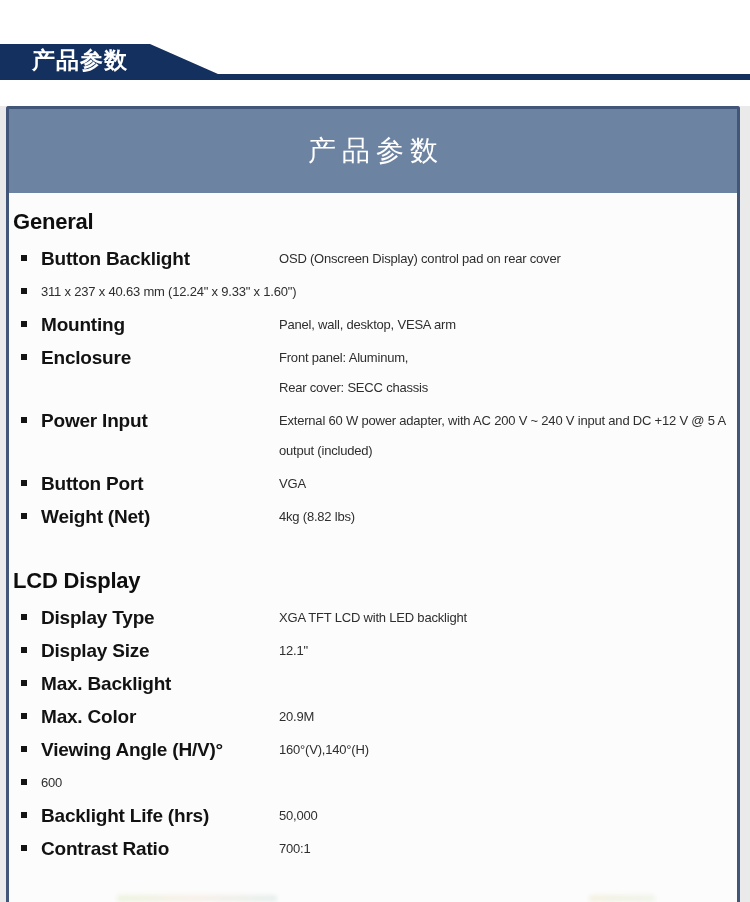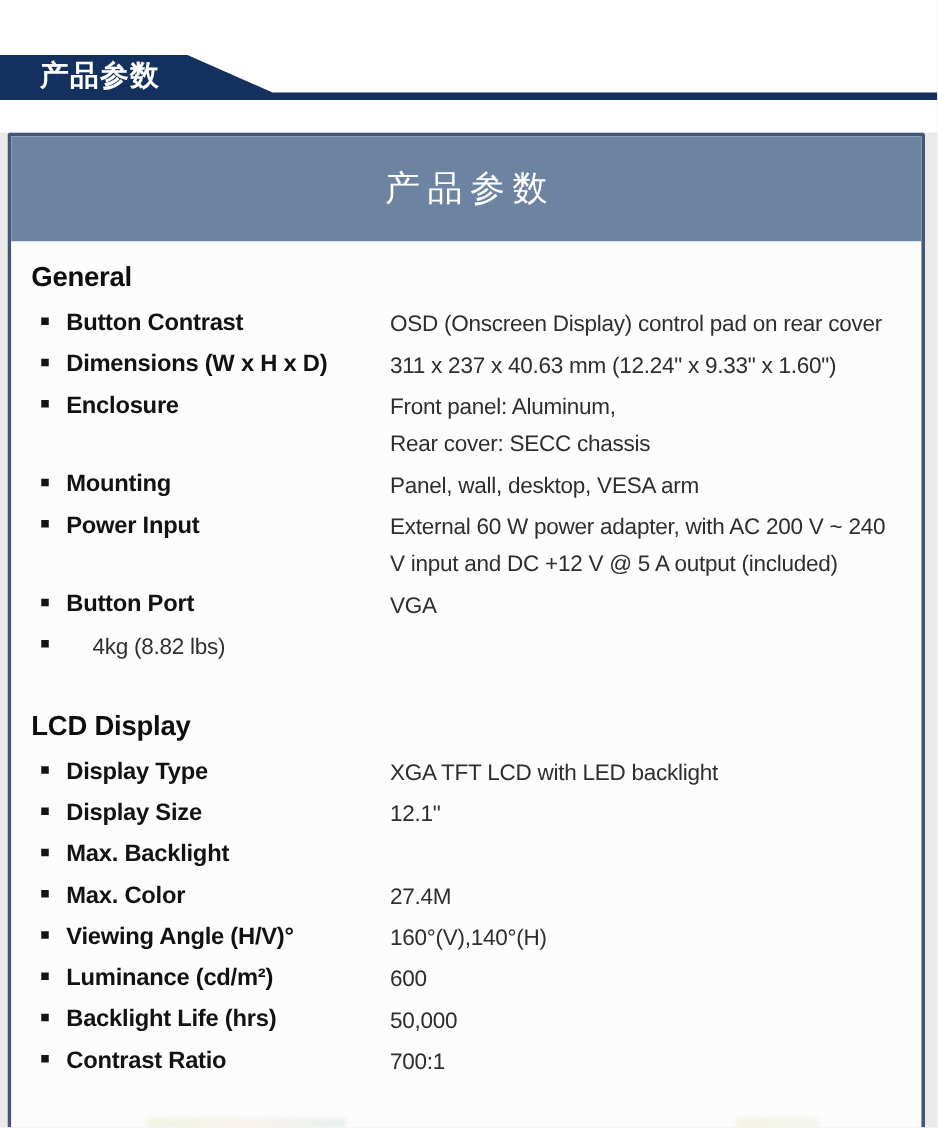--- a/index.html
+++ b/index.html
@@ -33,40 +33,39 @@
     border-radius:3px 3px 0 0;
   }
   .panel-header{
     height:84px; background:#6d83a2;
     display:flex; align-items:center; justify-content:center;
   }
   .panel-title{
     color:#ffffff; font-size:28px; letter-spacing:6px; font-weight:500;
     text-indent:6px;
   }
-  .panel-body{ padding:0 16px; }
+  .panel-body{ padding:0 4px; }
   .section-title{
     font-size:22px; font-weight:bold; color:#0e0e0e;
     line-height:26px; margin:16px 0 9px 0; letter-spacing:-0.2px;
   }
   .section + .section .section-title{ margin-top:36px; }
   .row{ display:flex; line-height:30px; margin-bottom:3px; }
   .bullet-cell{ width:28px; padding-left:8px; flex:none; }
   .bullet{
     display:inline-block; width:6px; height:6px; background:#141414;
     vertical-align:middle; margin-top:-3px;
   }
   .label{
     width:238px; flex:none;
     font-size:19px; font-weight:bold; color:#121212; letter-spacing:-0.2px;
   }
   .value{
-    flex:1; font-size:18px; color:#2e2e2e; letter-spacing:-0.2px;
+    flex:1; font-size:13px; color:#2e2e2e; letter-spacing:-0.2px;
     white-space:pre-line;
-    margin-left:21px;
   }
   
   .crop-artifact{
     position:absolute; bottom:0; height:7px; border-radius:3px;
     filter:blur(2px); opacity:.35;
   }
   .crop-artifact.a1{
     left:108px; width:160px;
     background:linear-gradient(90deg,#cfe3a9,#f3d9c8,#bcd8cf);
   }
@@ -88,58 +87,58 @@
   <div class="panel-header">
     <span class="panel-title">产品参数</span>
   </div>
   <div class="panel-body">
     <div>
   <div class="section">
     <div class="section-title">General</div>
     <div class="rows">
   <div class="row">
     <span class="bullet-cell"><span class="bullet"></span></span>
-    <span class="label">Button Contrast</span>
+    <span class="label">Button Backlight</span>
     <span class="value">OSD (Onscreen Display) control pad on rear cover</span>
   </div>
 
 
   <div class="row">
     <span class="bullet-cell"><span class="bullet"></span></span>
-    <span class="label">Dimensions (W x H x D)</span>
     <span class="value">311 x 237 x 40.63 mm (12.24" x 9.33" x 1.60")</span>
+  </div>
+
+  <div class="row">
+    <span class="bullet-cell"><span class="bullet"></span></span>
+    <span class="label">Mounting</span>
+    <span class="value">Panel, wall, desktop, VESA arm</span>
   </div>
 
   <div class="row">
     <span class="bullet-cell"><span class="bullet"></span></span>
     <span class="label">Enclosure</span>
     <span class="value">Front panel: Aluminum,
 Rear cover: SECC chassis</span>
-  </div>
-
-  <div class="row">
-    <span class="bullet-cell"><span class="bullet"></span></span>
-    <span class="label">Mounting</span>
-    <span class="value">Panel, wall, desktop, VESA arm</span>
   </div>
 
   <div class="row">
     <span class="bullet-cell"><span class="bullet"></span></span>
     <span class="label">Power Input</span>
     <span class="value">External 60 W power adapter, with AC 200 V ~ 240 V input and DC +12 V @ 5 A output (included)</span>
   </div>
 
   <div class="row">
     <span class="bullet-cell"><span class="bullet"></span></span>
     <span class="label">Button Port</span>
     <span class="value">VGA</span>
   </div>
 
   <div class="row">
     <span class="bullet-cell"><span class="bullet"></span></span>
+    <span class="label">Weight (Net)</span>
     <span class="value">4kg (8.82 lbs)</span>
   </div>
 </div>
   </div>
 
   <div class="section">
     <div class="section-title">LCD Display</div>
     <div class="rows">
   <div class="row">
     <span class="bullet-cell"><span class="bullet"></span></span>
@@ -154,32 +153,31 @@
   </div>
 
   <div class="row">
     <span class="bullet-cell"><span class="bullet"></span></span>
     <span class="label">Max. Backlight</span>
   </div>
 
   <div class="row">
     <span class="bullet-cell"><span class="bullet"></span></span>
     <span class="label">Max. Color</span>
-    <span class="value">27.4M</span>
+    <span class="value">20.9M</span>
   </div>
 
   <div class="row">
     <span class="bullet-cell"><span class="bullet"></span></span>
     <span class="label">Viewing Angle (H/V)°</span>
     <span class="value">160°(V),140°(H)</span>
   </div>
 
   <div class="row">
     <span class="bullet-cell"><span class="bullet"></span></span>
-    <span class="label">Luminance (cd/m²)</span>
     <span class="value">600</span>
   </div>
 
   <div class="row">
     <span class="bullet-cell"><span class="bullet"></span></span>
     <span class="label">Backlight Life (hrs)</span>
     <span class="value">50,000</span>
   </div>
 
   <div class="row">

